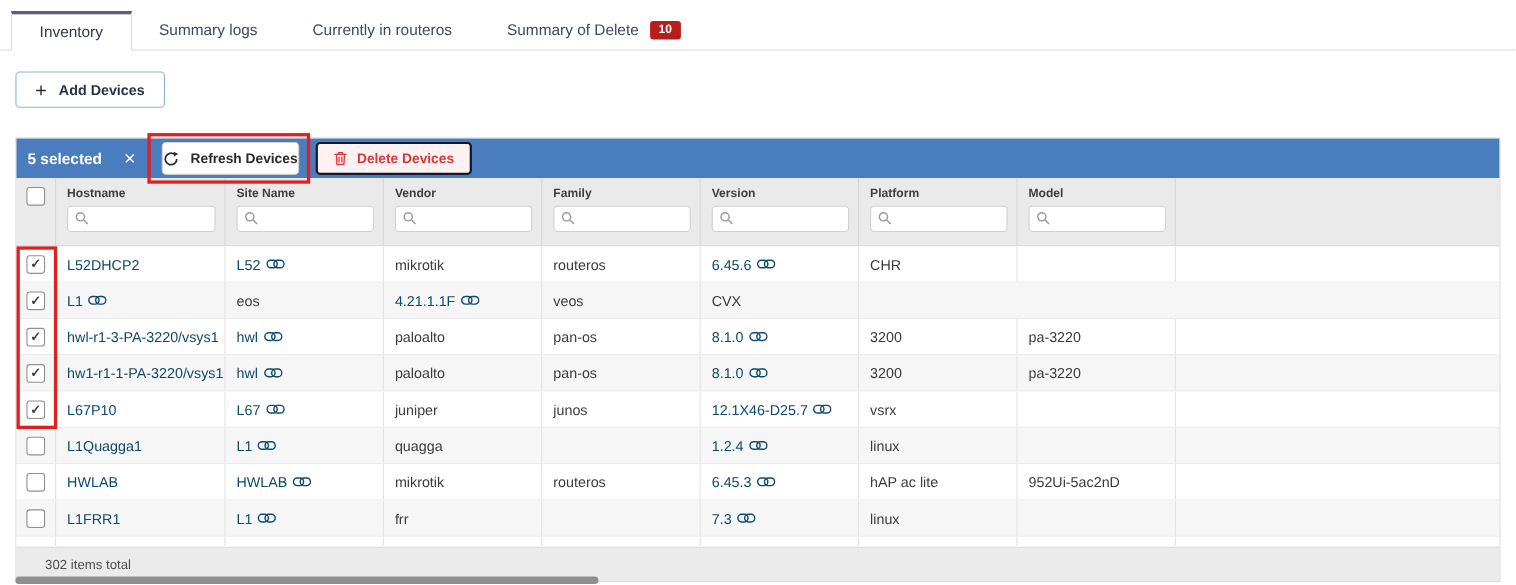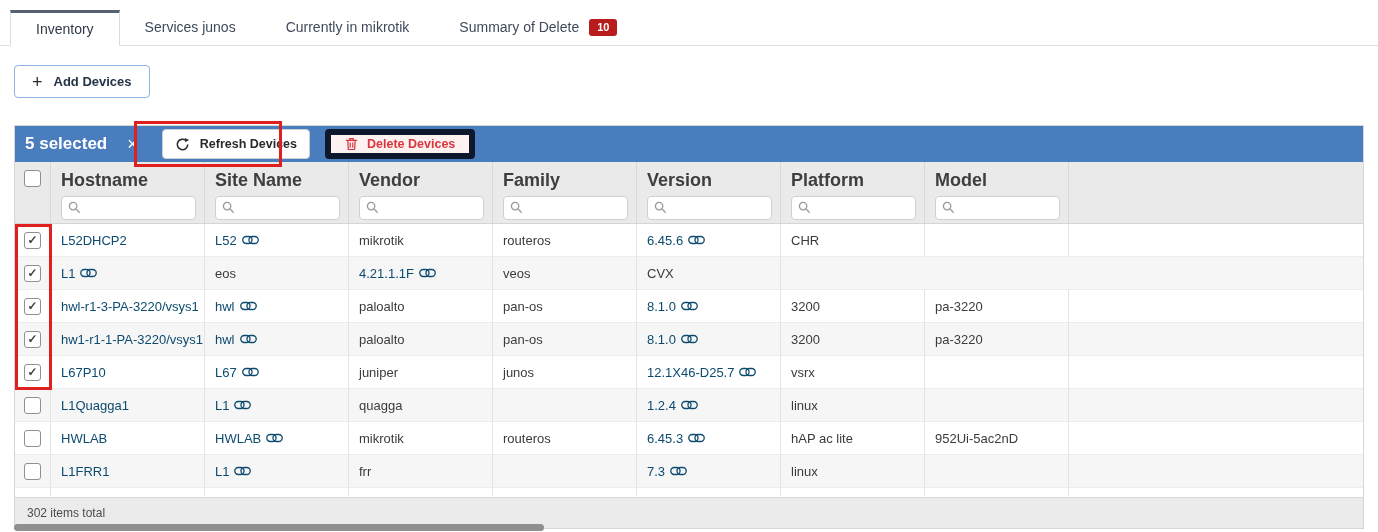--- a/index.html
+++ b/index.html
@@ -20,76 +20,76 @@
   .actions{padding:19px 0 0 14px;}
   .btn{display:inline-flex;align-items:center;border-radius:4px;cursor:pointer;box-sizing:border-box;
        font-family:inherit;font-size:12.5px;font-weight:bold;background:#fff;}
   .add-btn{height:33px;padding:0 17px;border:1px solid #8ab4dd;color:#243447;gap:11px;font-size:13px;}
   .plus{font-size:18px;font-weight:400;color:#2b2b2b;line-height:1;}
 
   
   .panel{margin:27px 14px 0 14px;border:1px solid #d6d6d6;box-sizing:border-box;}
 
   .selbar{height:36px;background:#4a7dbe;display:flex;align-items:center;}
-  .sel-count{color:#fff;font-size:17px;font-weight:bold;margin-left:10px;}
+  .sel-count{color:#fff;font-size:14px;font-weight:bold;margin-left:10px;}
   .sel-close{color:#fff;font-size:18px;margin-left:20px;cursor:pointer;line-height:1;}
-  .refresh-btn{height:30px;margin-left:24px;padding:0 12px;border:1px solid #cfcfcf;color:#2a2a2a;gap:10px;}
-  .delete-btn{height:30px;margin-left:15px;padding:0 14px;border:6px solid #0f172a;background:#fdf1f1;
+  .refresh-btn{height:30px;margin-left:24px;padding:0 0;border:1px solid #cfcfcf;color:#2a2a2a;gap:10px;}
+  .delete-btn{height:30px;margin-left:15px;padding:0 14px;border:2px solid #0f172a;background:#fdf1f1;
               color:#d9363e;gap:9px;}
 
   
   .grid-row{display:grid;grid-template-columns:36px 154px 144px 144px 144px 144px 144px 144px minmax(0,1fr);}
   .thead{background:#eaeaea;height:62px;border-bottom:1px solid #d5d5d5;box-sizing:border-box;}
   .hcell{border-right:1px solid #d8d8d8;padding:8px 8px 0 10px;box-sizing:border-box;overflow:hidden;}
   .hcell.ccell{display:flex;justify-content:center;padding:8px 0 0 0;}
   .hcell.filler,.cell.filler{border-right:none;}
-  .hlabel{font-size:18px;font-weight:bold;color:#3e3e3e;white-space:nowrap;}
+  .hlabel{font-size:11px;font-weight:bold;color:#3e3e3e;white-space:nowrap;}
   .searchbox{position:relative;margin-top:5px;}
   .searchbox input{width:100%;height:24px;border:1px solid #cfcfcf;border-radius:4px;box-sizing:border-box;
                    padding:0 6px 0 26px;font-size:12px;font-family:inherit;outline:none;background:#fff;}
   .searchbox svg{position:absolute;left:7px;top:5px;}
 
   .trow{border-bottom:1px solid #ececec;background:#fff;}
   .trow:nth-child(even){background:#f6f6f6;}
   .cell{border-right:1px solid #e3e3e3;display:flex;align-items:center;padding-left:10px;height:32px;
         box-sizing:border-box;font-size:13px;color:#3b3b3b;overflow:hidden;white-space:nowrap;}
   .cell.ccell{justify-content:center;padding-left:0;}
   .link{color:#0c4a6e;cursor:pointer;display:inline-flex;align-items:center;gap:5px;}
   .chain{flex:none;}
 
   .checkbox{width:17px;height:17px;background:#fff;border:1px solid #909090;border-radius:3px;
             display:inline-flex;align-items:center;justify-content:center;font-size:12px;font-weight:bold;
             color:#3f3f3f;cursor:pointer;line-height:1;box-sizing:border-box;}
 
   .strip{height:9px;background:#fff;border-bottom:1px solid #d6d6d6;}
   .strip .cell{height:8px;border-bottom:none;}
-  .tfoot{height:30px;background:#ebebeb;display:flex;align-items:center;padding-left:12px;
+  .tfoot{height:30px;background:#ebebeb;display:flex;align-items:center;padding-left:26px;
          font-size:12px;color:#4c4c4c;}
 
   
   .annotation{position:absolute;border:3px solid #e01f1f;z-index:10;pointer-events:none;}
   .ann-refresh{left:134px;top:121px;width:142px;height:40px;}
   .ann-checkboxes{left:15px;top:224px;width:31px;height:160px;}
   .hscrollbar{position:absolute;left:14px;top:524px;width:530px;height:7px;background:#8f8f8f;
               border-radius:4px;z-index:5;}
 </style>
 </head>
 <body>
 
 <div class="page">
 
   <div class="tabbar">
       <div class="tab active">
         <span>Inventory</span>
       </div>
       <div class="tab">
-        <span>Services junos</span>
+        <span>Summary logs</span>
       </div>
       <div class="tab">
-        <span>Currently in mikrotik</span>
+        <span>Currently in routeros</span>
       </div>
       <div class="tab">
         <span>Summary of Delete</span>
         <span class="badge">10</span>
       </div>
     </div>
 
   <div class="actions">
     <button class="btn add-btn">
       <span class="plus">+</span>

